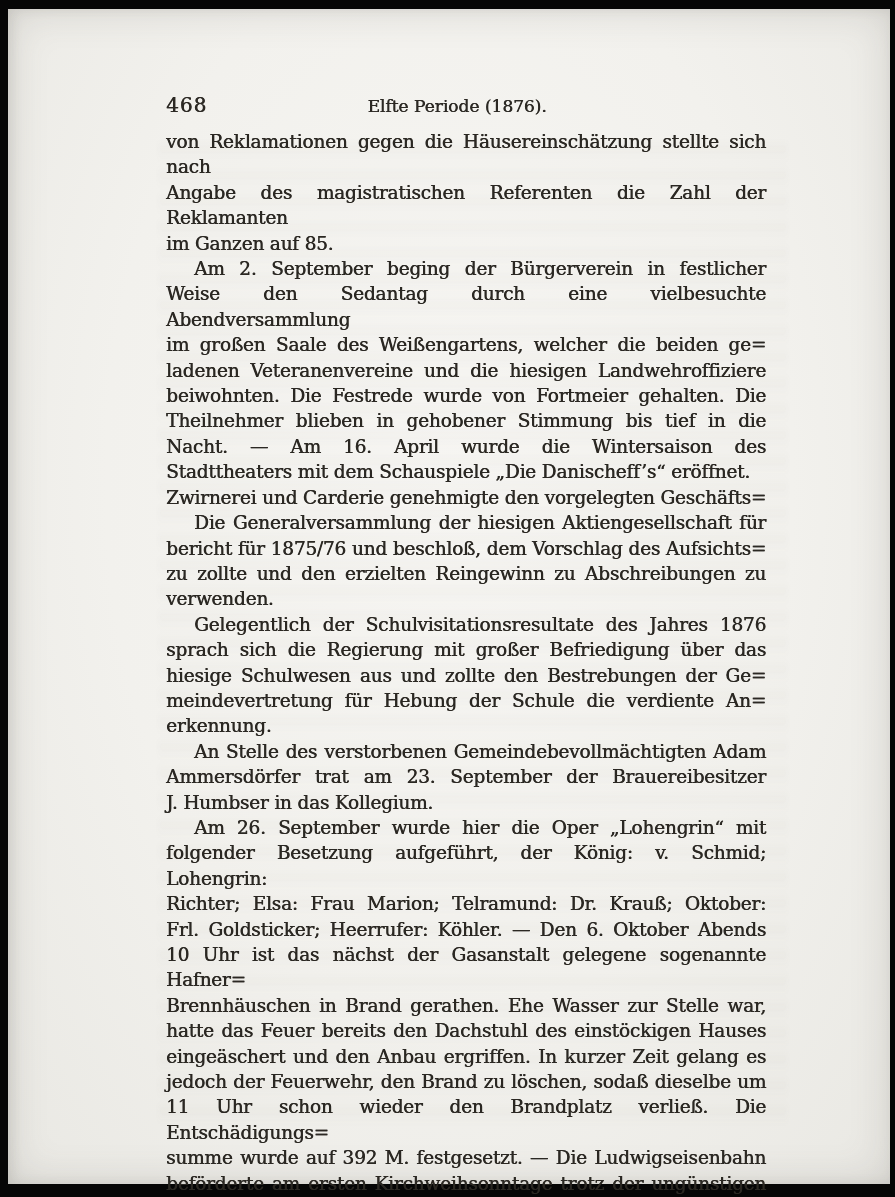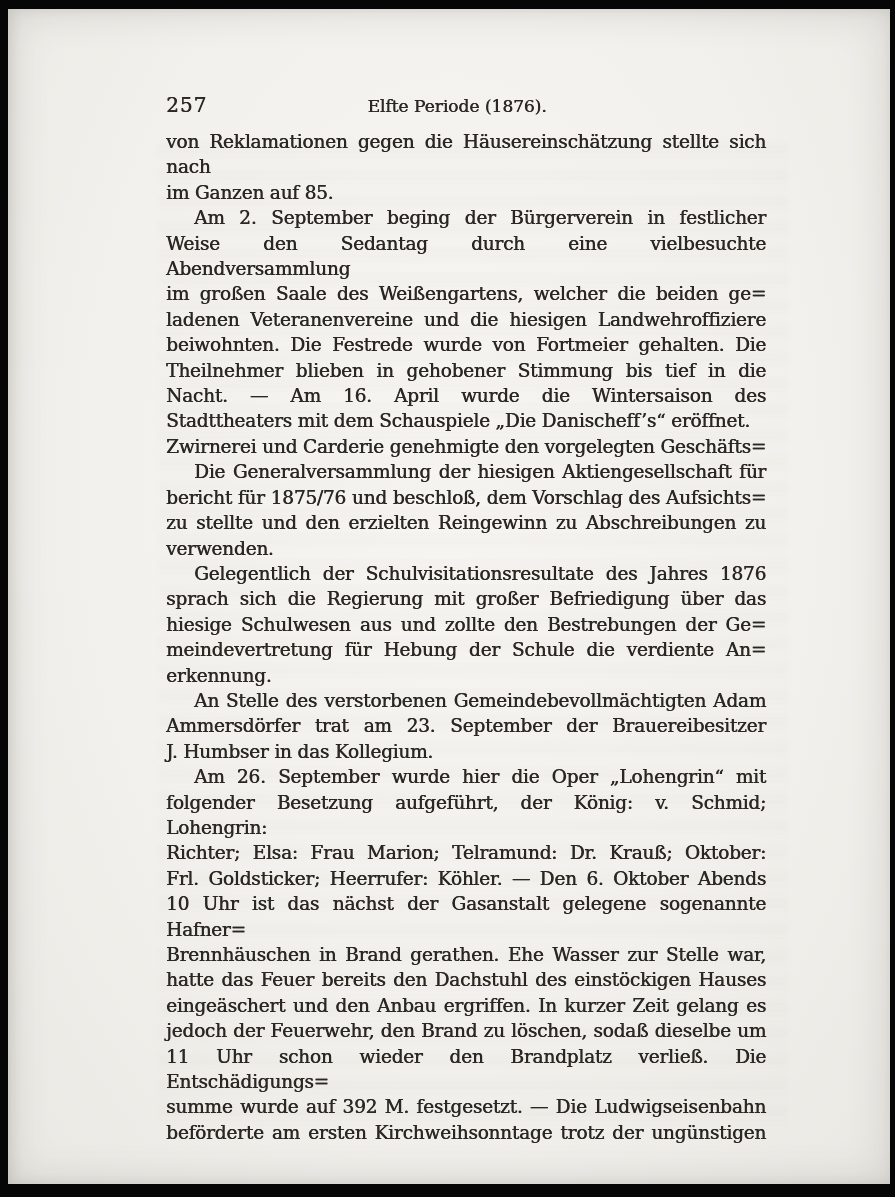--- a/index.html
+++ b/index.html
@@ -92,44 +92,45 @@
   }
 </style>
 </head>
 <body>
 
 <div class="scan">
   <div class="page">
     <div class="bleed"></div>
 
     <div class="running-head">
-      <span class="page-number">257</span>
+      <span class="page-number">468</span>
       <span class="head-title">Elfte Periode (1876).</span>
     </div>
 
     <div class="text-block" id="text-block">
         <div class="para">
           <div class="line">von Reklamationen gegen die Häusereinschätzung stellte sich nach</div>
+          <div class="line">Angabe des magistratischen Referenten die Zahl der Reklamanten</div>
           <div class="line para-end">im Ganzen auf 85.</div>
         </div>
         <div class="para">
           <div class="line indent-first">Am 2. September beging der Bürgerverein in festlicher</div>
           <div class="line">Weise den Sedantag durch eine vielbesuchte Abendversammlung</div>
           <div class="line">im großen Saale des Weißengartens, welcher die beiden ge=</div>
           <div class="line">ladenen Veteranenvereine und die hiesigen Landwehroffiziere</div>
           <div class="line">beiwohnten. Die Festrede wurde von Fortmeier gehalten. Die</div>
           <div class="line">Theilnehmer blieben in gehobener Stimmung bis tief in die</div>
           <div class="line">Nacht. — Am 16. April wurde die Wintersaison des</div>
           <div class="line para-end">Stadttheaters mit dem Schauspiele „Die Danischeff’s“ eröffnet.</div>
         </div>
         <div class="para">
           <div class="line">Zwirnerei und Carderie genehmigte den vorgelegten Geschäfts=</div>
           <div class="line indent-first">Die Generalversammlung der hiesigen Aktiengesellschaft für</div>
           <div class="line">bericht für 1875/76 und beschloß, dem Vorschlag des Aufsichts=</div>
-          <div class="line">zu stellte und den erzielten Reingewinn zu Abschreibungen zu</div>
+          <div class="line">zu zollte und den erzielten Reingewinn zu Abschreibungen zu</div>
           <div class="line para-end">verwenden.</div>
         </div>
         <div class="para">
           <div class="line indent-first">Gelegentlich der Schulvisitationsresultate des Jahres 1876</div>
           <div class="line">sprach sich die Regierung mit großer Befriedigung über das</div>
           <div class="line">hiesige Schulwesen aus und zollte den Bestrebungen der Ge=</div>
           <div class="line">meindevertretung für Hebung der Schule die verdiente An=</div>
           <div class="line para-end">erkennung.</div>
         </div>
         <div class="para">

